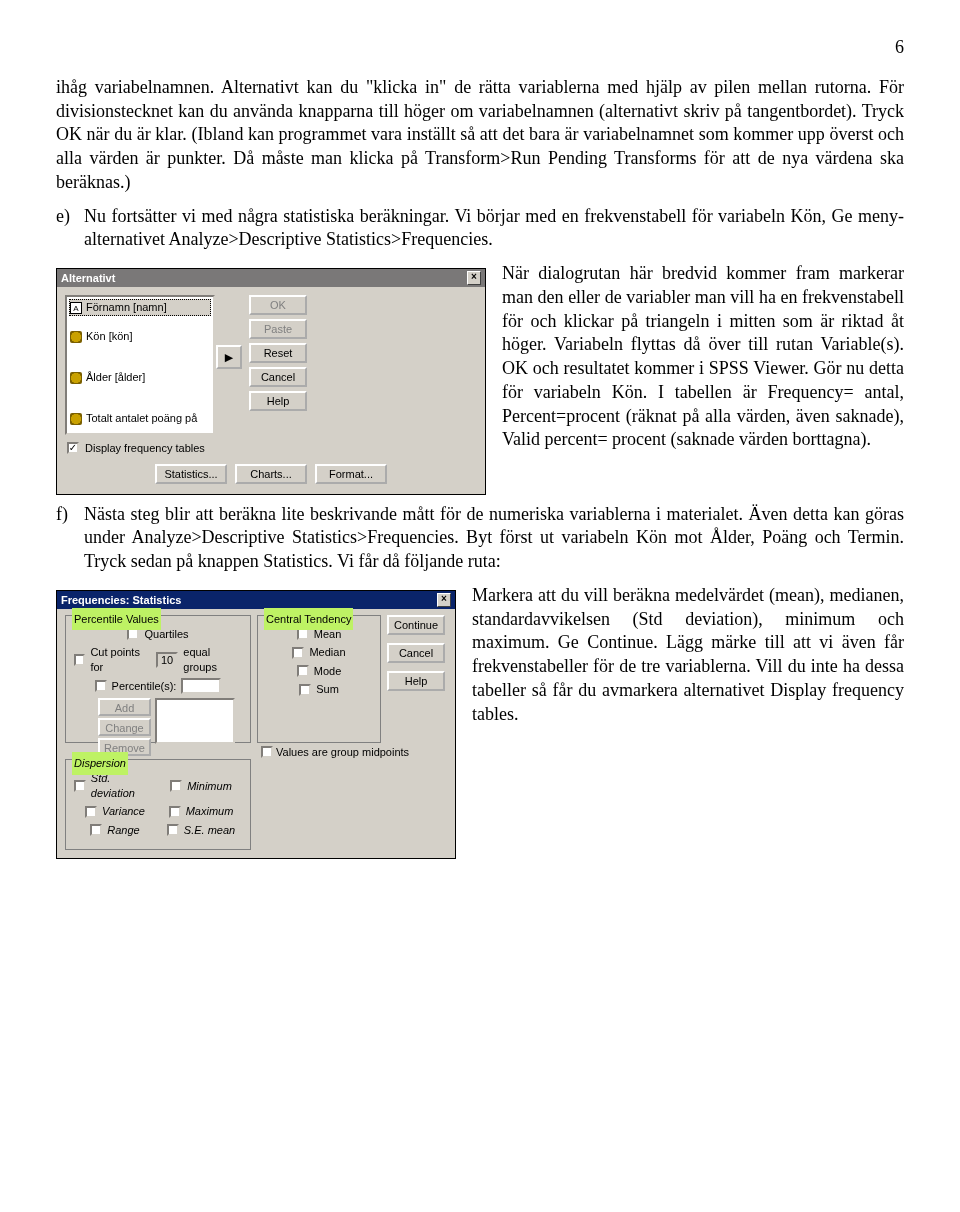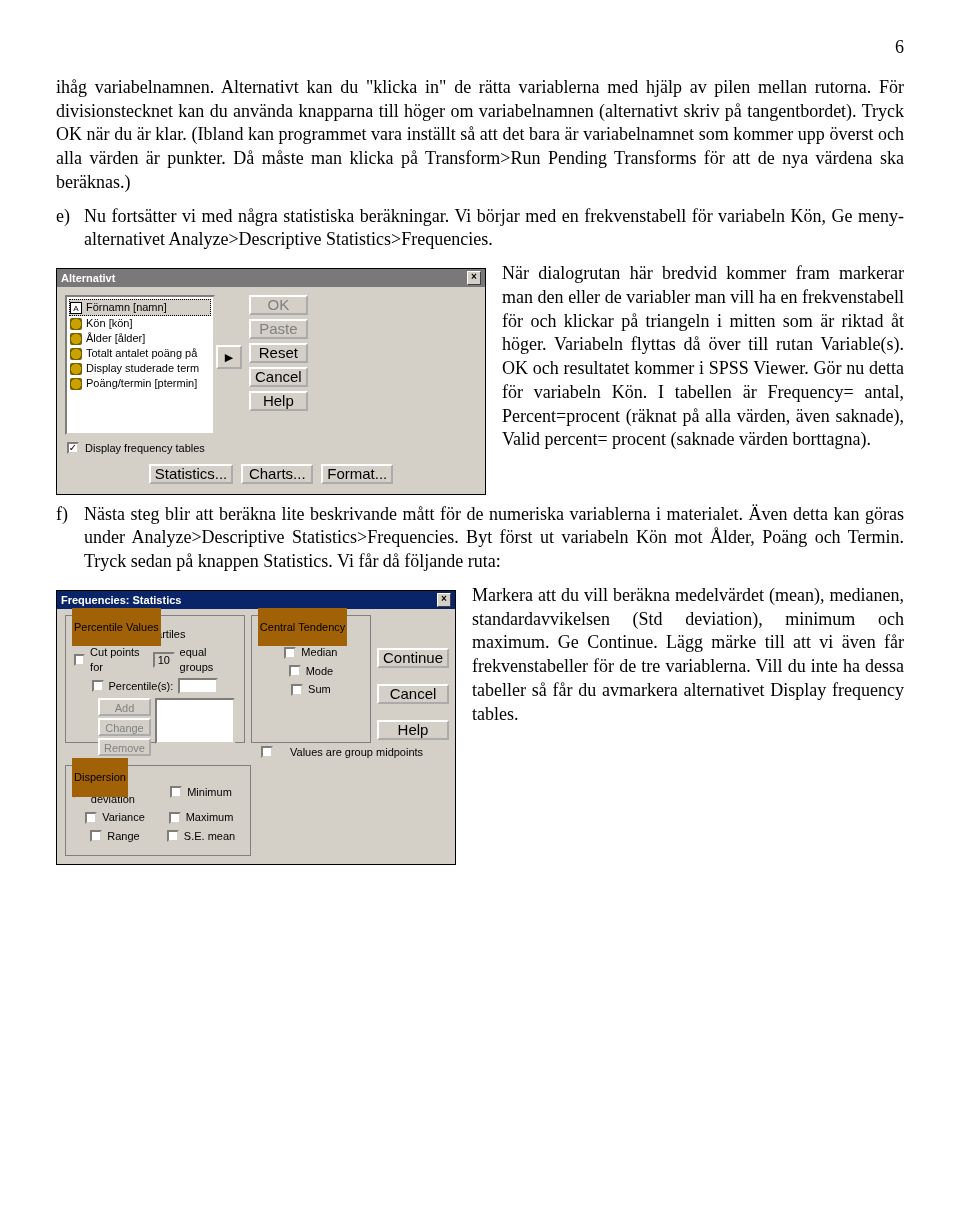--- a/index.html
+++ b/index.html
@@ -85,21 +85,21 @@
     height: 140px;
     padding: 2px 2px;
     box-sizing: border-box;
     overflow: hidden;
   }
   .lb-item {
     display: flex;
     align-items: center;
     gap: 4px;
     white-space: nowrap;
-    padding: 0 1px;
+    padding: 13px 1px;
     line-height: 15px;
   }
   .lb-item.sel {
     background: #d4d0c8;
     border: 1px dotted #000;
     padding: 0 0;
   }
   .icon-str {
     display:inline-block;
     width: 12px; height: 12px;
@@ -149,21 +149,21 @@
   .dlg1 .btn-col {
     display:flex;
     flex-direction:column;
     gap: 4px;
     margin-left: 6px;
   }
   .winbtn {
     background: #d4d0c8;
     border: 2px outset #fff;
     font-family: Tahoma, Arial, sans-serif;
-    font-size: 15px;
+    font-size: 11px;
     height: 20px;
     line-height: 16px;
     text-align: center;
     box-sizing: border-box;
     padding: 0 4px;
     min-width: 58px;
   }
   .winbtn.disabled { color: #808080; }
   .check-row {
     padding: 0 0 8px 10px;
@@ -207,22 +207,22 @@
     border-top: none;
     position: relative;
     padding: 12px 8px 8px 8px;
     box-sizing: border-box;
   }
   .group .legend {
     position: absolute;
     top: -7px;
     left: 6px;
     font-size: 11px;
-    background: #a16207;
-    padding: 12px 2px;
+    background: #bef264;
+    padding: 4px 2px;
   }
   .group::before {
     content:"";
     position:absolute;
     top:0; left:0; right:0;
     border-top: 1px solid #808080;
   }
   .grp-pv { width: 186px; height: 128px; }
   .grp-ct { width: 124px; height: 128px; }
   .grp-dp { width: 186px; }
@@ -259,38 +259,37 @@
   }
   .pv-btns {
     display:flex;
     flex-direction:column;
     gap:2px;
   }
   .pv-btns .winbtn { min-width: 52px; height:18px; font-size:11px;}
   .dlg2 .btn-col {
     display:flex;
     flex-direction:column;
-    gap: 16px;
-    margin-top: 33px;
+    gap: 8px;
   }
   .dlg2-bottom {
     display:flex;
     gap: 6px;
-    margin-top: 6px;
+    font-style: italic;
   }
   .dp-grid {
     display:grid;
     grid-template-columns: 1fr 1fr;
     column-gap: 4px;
   }
   .values-mid {
     font-size: 11px;
     display:flex;
     align-items:center;
-    gap:17px;
+    gap:3px;
     margin-top: 2px;
   }
 </style>
 </head>
 <body>
 
 <div class="page-number">6</div>
 
 <p class="para">ihåg variabelnamnen. Alternativt kan du "klicka in" de rätta variablerna med hjälp av pilen mellan rutorna. För divisionstecknet kan du använda knapparna till höger om variabelnamnen (alternativt skriv på tangentbordet). Tryck OK när du är klar. (Ibland kan programmet vara inställt så att det bara är variabelnamnet som kommer upp överst och alla värden är punkter. Då måste man klicka på Transform&gt;Run Pending Transforms för att de nya värdena ska beräknas.)</p>
 

